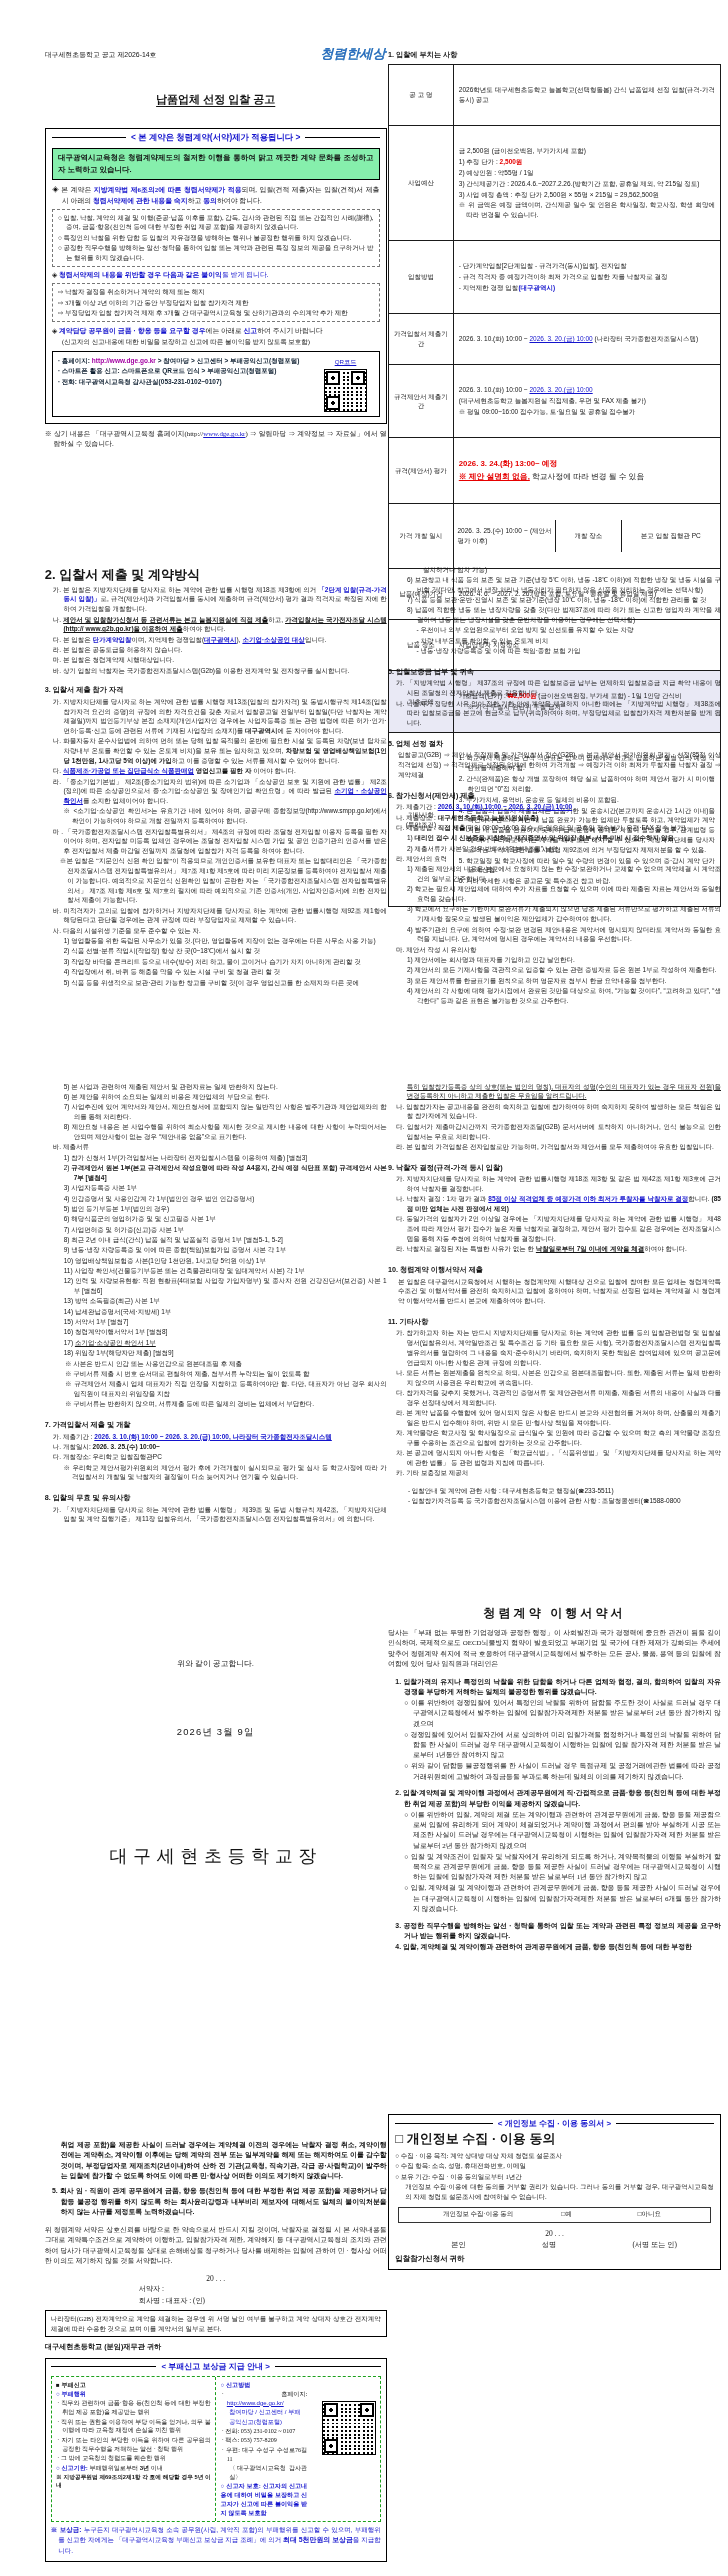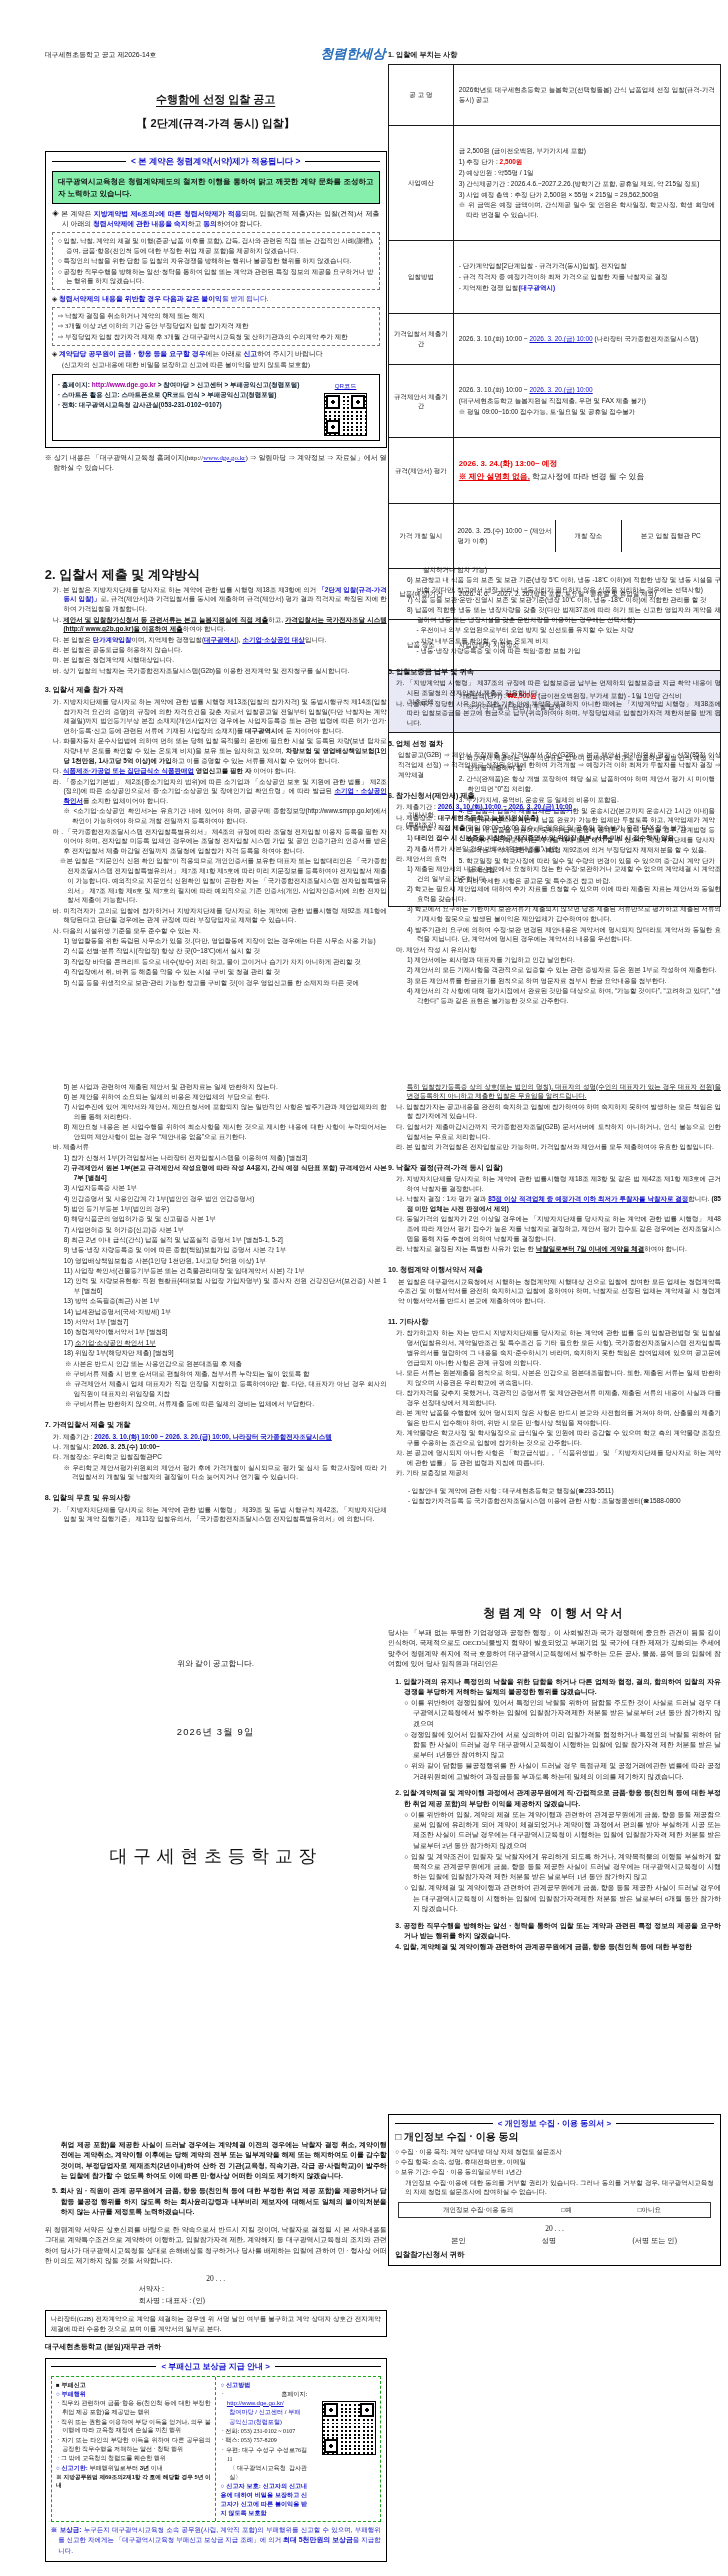--- a/index.html
+++ b/index.html
@@ -75,22 +75,21 @@
 </head>
 <body>
 
 <div class="band" id="band1">
   <div class="colL">
     <div class="hrow">
       <span class="head-no">대구세현초등학교 공고 제2026-14호</span>
       <span class="logo"><span class="cap"></span><span class="main"><span>청렴한세상</span></span></span>
     </div>
     <div class="doc-title">
-      <div class="tl">수행함에 선정 입찰 공고</div>
-      <div>【 2단계(규격-가격 동시) 입찰】</div>
+      <div class="tl">납품업체 선정 입찰 공고</div>
     </div>
     <div class="ibox">
       <div class="boxtitle blue">&lt; 본 계약은 청렴계약(서약)제가 적용됩니다 &gt;</div>
       <div class="cyanbox">
           <div class="ln"><span>대구광역시교육청은 청렴계약제도의 철저한 이행을 통하여 맑고 깨끗한 계약 문화를 조성하고자 노력하고 있습니다.</span></div>
         </div>
       <div>
           <div class="ln" style="padding-left: 10px; text-indent: -10px; font-size: 6.9px; font-family: &quot;Liberation Serif&quot;, serif;"><span>◈ 본 계약은 </span><span class="b blue">지방계약법 제6조의2에 따른 청렴서약제가 적용</span><span>되며, 입찰(견적 제출)자는 입찰(견적)서 제출 시 아래의 </span><span class="b blue">청렴서약제에 관한 내용을 숙지</span><span>하고 </span><span class="b blue">동의</span><span>하여야 합니다.</span></div>
         </div>
       <div class="dashbox">
@@ -439,21 +438,21 @@
       </div>
       <div>
           <div class="ln" style="margin-top: 3.1px; padding-left: 7.5px; text-indent: -7.5px;"><span class="b blue">※ 보상금:</span><span class="blue"> 누구든지 대구광역시교육청 소속 공무원(사립, 계약직 포함)의 부패행위를 신고할 수 있으며, 부패행위를 신고한 자에게는 「대구광역시교육청 부패신고 보상금 지급 조례」에 의거 </span><span class="b blue" style="font-size: 6.9px;">최대 5천만원의 보상금</span><span class="blue">을 지급합니다.</span></div>
         </div>
     </div>
   </div>
   <div class="colR">
     <div class="pvbox">
       <div class="boxtitle">&lt; 개인정보 수집 · 이용 동의서 &gt;</div>
       <div>
-          <div class="ln" style="font-size: 10px; font-weight: 700;"><span>□ 개인정보 수집 · 이용 동의</span></div>
+          <div class="ln" style="font-size: 13px; font-weight: 700;"><span>□ 개인정보 수집 · 이용 동의</span></div>
           <div class="ln" style="margin-top: 2.5px; font-family: &quot;Liberation Serif&quot;, serif;"><span>○ 수집 · 이용 목적: 계약 상대방 대상 자체 청렴도 설문조사</span></div>
           <div class="ln" style="font-family: &quot;Liberation Serif&quot;, serif;"><span>○ 수집 항목: 소속, 성명, 휴대전화번호, 이메일</span></div>
           <div class="ln" style="font-family: &quot;Liberation Serif&quot;, serif;"><span>○ 보유 기간: 수집 · 이용 동의일로부터 1년간</span></div>
           <div class="ln" style="padding-left: 10px; font-family: &quot;Liberation Serif&quot;, serif;"><span>개인정보 수집·이용에 대한 동의를 거부할 권리가 있습니다. 그러나 동의를 거부할 경우, 대구광역시교육청의 자체 청렴도 설문조사에 참여하실 수 없습니다.</span></div>
         </div>
       <div class="consent">
         <div class="cl">개인정보 수집·이용 동의</div>
         <div class="cy">□예</div>
         <div class="cn">□아니요</div>
       </div>

